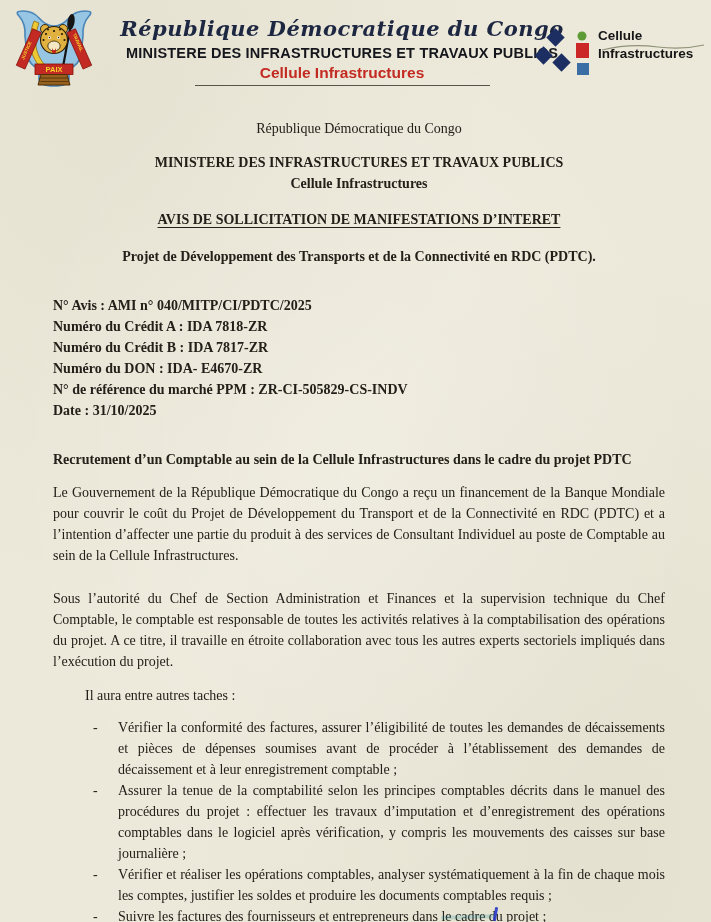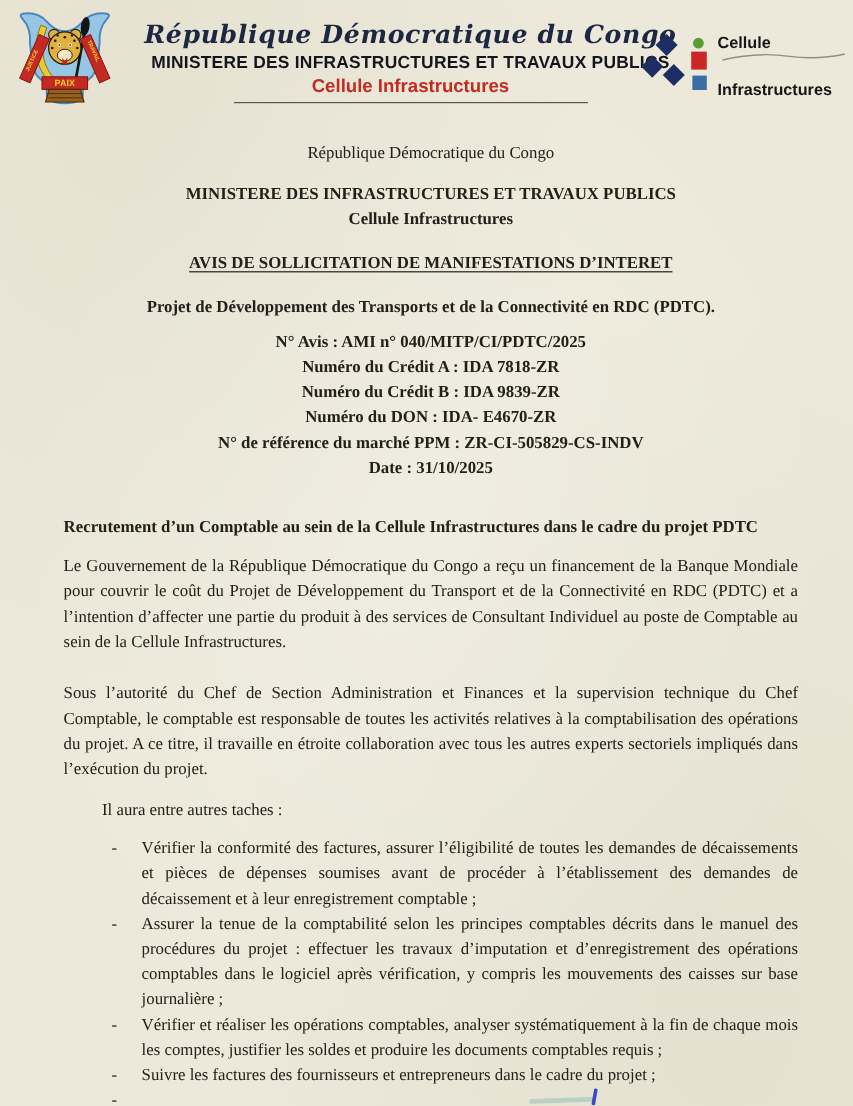--- a/index.html
+++ b/index.html
@@ -31,35 +31,35 @@
   }
   .hdr-rule{width:295px;border-bottom:1.5px solid #57544a;margin:3px auto 0;}
 
   .logo-right{position:absolute;left:534px;top:26px;width:172px;height:56px;}
   .logo-right svg.mark{position:absolute;left:0;top:0;}
   .logo-text{
     position:absolute;left:64px;top:2px;width:108px;
     font-family:"Liberation Sans", sans-serif;font-weight:800;color:#161616;
   }
   .logo-line1{font-size:13.5px;line-height:15px;}
-  .logo-line2{font-size:13.5px;line-height:15px;margin-top:24px;}
+  .logo-line2{font-size:13.5px;line-height:15px;margin-top:3px;}
   .swoosh{position:absolute;left:66px;top:15px;}
 
   
   .doc{position:absolute;left:53px;top:118px;width:612px;font-size:14px;line-height:21px;}
   .c{text-align:center;}
   .b{font-weight:bold;}
   .just{text-align:justify;}
   .country{margin:0;}
   .ministry2{margin-top:13px;}
   .unit2{margin-top:0;}
   .project{margin-top:16px;}
   .notice{margin-top:15px;}
   .notice span{text-decoration:underline;text-underline-offset:3px;}
-  .refs{margin-top:8px;text-align:center;}
+  .refs{margin-top:28px;}
   .subject{margin-top:28px;}
   .para1{margin-top:12px;}
   .para2{margin-top:22px;}
   .tasks-intro{margin-top:13px;margin-left:32px;}
   .tasks{margin-top:11px;}
   .task{display:flex;padding-left:40px;}
   .task .mk{flex:0 0 25px;width:25px;}
   .task .tx{flex:1;text-align:justify;}
 
   
@@ -155,21 +155,21 @@
 
     <div class="c b notice">
       <span>AVIS DE SOLLICITATION DE MANIFESTATIONS D’INTERET</span>
     </div>
 
     <div class="c b project">Projet de Développement des Transports et de la Connectivité en RDC (PDTC).</div>
 
     <div class="refs b">
       <div>N° Avis : AMI n° 040/MITP/CI/PDTC/2025</div>
       <div>Numéro du Crédit A : IDA 7818-ZR</div>
-      <div>Numéro du Crédit B : IDA 9839-ZR</div>
+      <div>Numéro du Crédit B : IDA 7817-ZR</div>
       <div>Numéro du DON : IDA- E4670-ZR</div>
       <div>N° de référence du marché PPM : ZR-CI-505829-CS-INDV</div>
       <div>Date : 31/10/2025</div>
     </div>
 
     <div class="b subject">Recrutement d’un Comptable au sein de la Cellule Infrastructures dans le cadre du projet PDTC</div>
 
     <div class="just para1">Le Gouvernement de la République Démocratique du Congo a reçu un financement de la Banque Mondiale pour couvrir le coût du Projet de Développement du Transport et de la Connectivité en RDC (PDTC) et a l’intention d’affecter une partie du produit à des services de Consultant Individuel au poste de Comptable au sein de la Cellule Infrastructures.</div>
 
     <div class="just para2">Sous l’autorité du Chef de Section Administration et Finances et la supervision technique du Chef Comptable, le comptable est responsable de toutes les activités relatives à la comptabilisation des opérations du projet. A ce titre, il travaille en étroite collaboration avec tous les autres experts sectoriels impliqués dans l’exécution du projet.</div>

